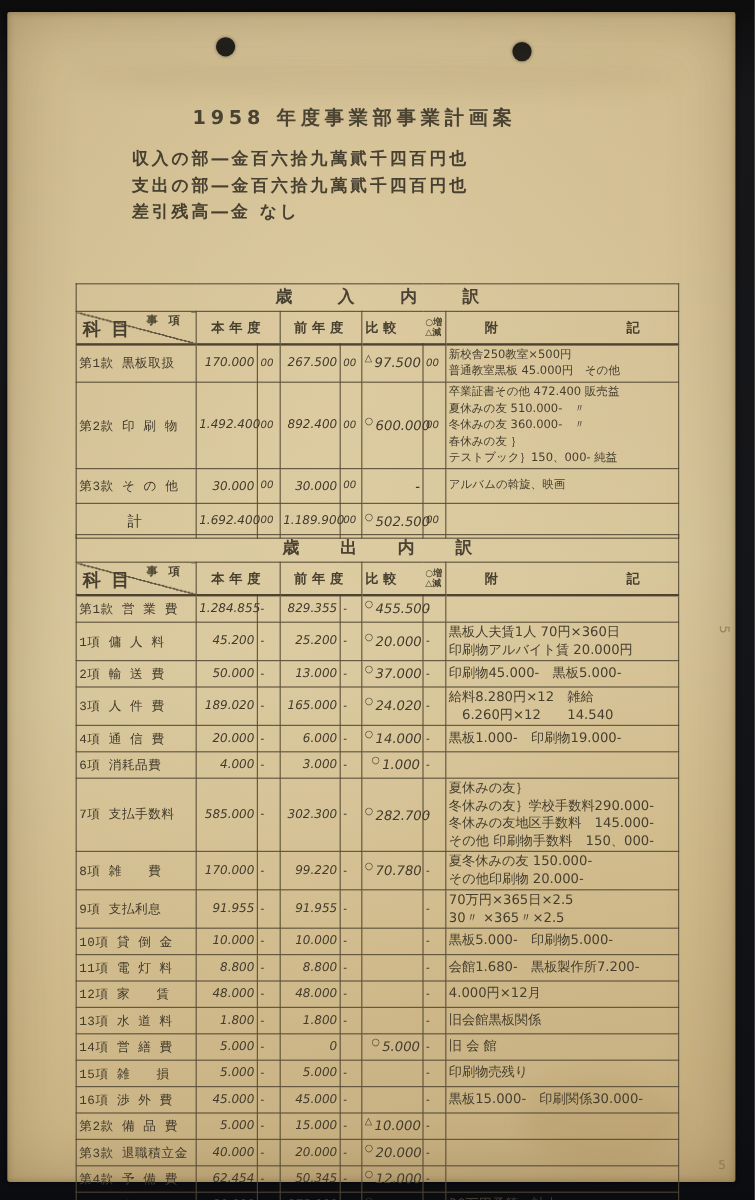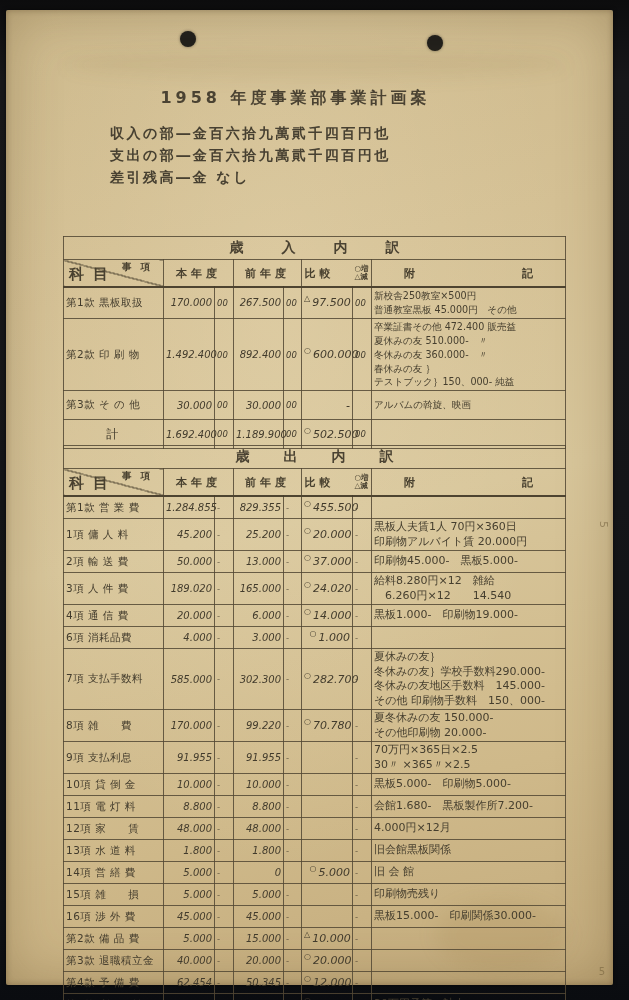--- a/index.html
+++ b/index.html
@@ -45,21 +45,21 @@
   th.h-item{position:relative;letter-spacing:0;
     background:linear-gradient(to top right,transparent calc(50% - 0.6px),rgba(82,72,52,0.9) calc(50% - 0.6px),rgba(82,72,52,0.9) calc(50% + 0.6px),transparent calc(50% + 0.6px));}
   .h-kamoku{position:absolute;left:5px;bottom:2px;font-size:15px;letter-spacing:9px;}
   .h-koumoku{position:absolute;right:4px;top:1px;font-size:9.5px;letter-spacing:9px;}
   th.h-comp{letter-spacing:0;}
   .comp-wrap{display:flex;align-items:center;justify-content:center;gap:20px;}
   .comp-sub{display:flex;flex-direction:column;font-size:7.5px;line-height:8px;letter-spacing:0;font-weight:bold;text-align:left;}
   th.h-note .nwrap{display:flex;justify-content:space-between;padding:0 32px;letter-spacing:0;}
 
   .doc-table td{padding:1px 2px;vertical-align:middle;}
-  .c-item{font-size:10.5px;letter-spacing:0.5px;padding-left:4px;white-space:pre;overflow:hidden;}
+  .c-item{font-size:10.5px;letter-spacing:0.5px;padding-left:4px;white-space:pre;overflow:hidden;font-family:Liberation Mono, monospace;}
   .c-item.total{text-align:center;padding-left:0;font-size:12px;}
   .c-num{text-align:right;padding-right:3px;font-style:italic;font-size:10px;border-right:1px dotted rgba(82,72,52,0.9);white-space:nowrap;}
   .c-cents{border-left:1px dotted rgba(82,72,52,0.9);font-size:8.5px;font-style:italic;text-align:left;padding-left:2px;vertical-align:top;padding-top:4px;}
   .c-diff{text-align:right;padding-right:3px;font-style:italic;font-size:11px;border-right:1px dotted rgba(82,72,52,0.9);white-space:nowrap;}
   .c-diff .mark{font-size:8px;font-style:normal;position:relative;top:-5px;margin-right:2px;}
   .c-note{font-size:11px;line-height:1.32;white-space:pre-line;padding:2px 4px 2px 6px;color:#453e2e;}
   #income-table .c-note{line-height:1.45;font-size:9.6px;}
   #income-table tbody td{height:26px;}
   #expense-table tbody td{height:19px;}
   #expense-table .ttl td{letter-spacing:34px;text-indent:34px;}

